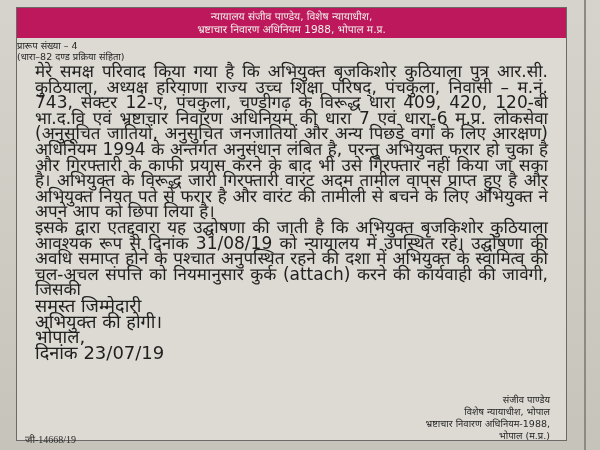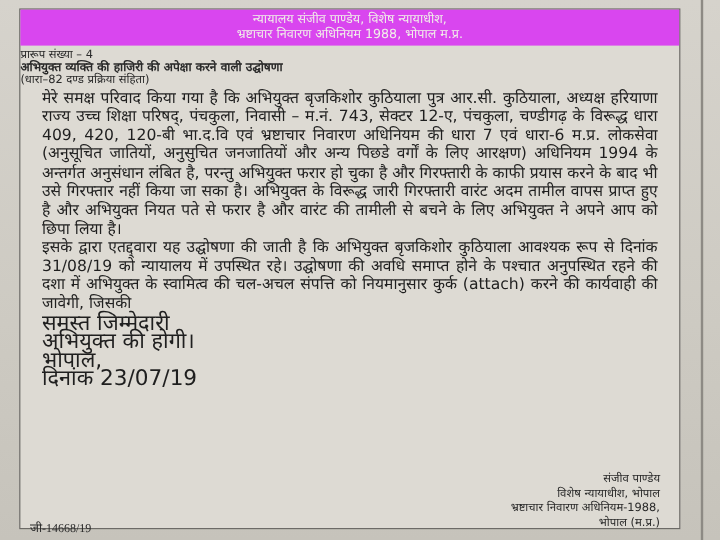--- a/index.html
+++ b/index.html
@@ -15,29 +15,29 @@
   }
   .col-line {
     position:absolute; left:584px; top:0; width:2px; height:450px; background:#8d8a84;
   }
   .notice {
     position:absolute; left:16px; top:7px; width:551px; height:434px;
     border:1px solid #6c6a66; box-sizing:border-box;
     background:#dddad3;
   }
   .header {
-    background:#d946ef; color:#f1efe9;
+    background:#be185d; color:#f1efe9;
     height:30px; box-sizing:border-box;
     text-align:center; font-size:10.5px; line-height:13px; padding-top:2px;
   }
   .subhead { text-align:left; color:#2a2a2a; font-size:9.5px; line-height:10.5px; margin-top:3px; }
   .subhead .title { font-weight:bold; font-size:10px; }
   .body {
     margin:2px 18px 0 18px; color:#1f1f1f;
-    font-size:13px; line-height:15.6px; text-align:justify;
+    font-size:17px; line-height:15.6px; text-align:justify;
   }
   .body p { margin:0; }
   .tail { margin:0 18px; color:#1f1f1f; font-size:18px; line-height:15.6px; }
   .sig {
     position:absolute; right:16px; top:386px; text-align:right;
     font-size:9.5px; line-height:12px; color:#2a2a2a;
   }
   .ref {
     position:absolute; left:8px; top:424px; font-size:10px; color:#2a2a2a;font-family:Liberation Serif, serif;
   }
@@ -48,21 +48,20 @@
 <div class="paper-bg"></div>
 <div class="col-line"></div>
 
 <div class="notice">
   <div class="header">
     <div>न्यायालय संजीव पाण्डेय, विशेष न्यायाधीश,</div>
     <div>भ्रष्टाचार निवारण अधिनियम 1988, भोपाल म.प्र.</div>
   </div>
   <div class="subhead">
     <div>प्रारूप संख्या – 4</div>
-    <div class="title">अभियुक्त व्यक्ति की हाजिरी की अपेक्षा करने वाली उद्घोषणा</div>
     <div>(धारा–82 दण्ड प्रक्रिया संहिता)</div>
   </div>
   <div class="body">
     <p>मेरे समक्ष परिवाद किया गया है कि अभियुक्त बृजकिशोर कुठियाला पुत्र आर.सी. कुठियाला, अध्यक्ष हरियाणा राज्य उच्च शिक्षा परिषद्, पंचकुला, निवासी – म.नं. 743, सेक्टर 12-ए, पंचकुला, चण्डीगढ़ के विरूद्ध धारा 409, 420, 120-बी भा.द.वि एवं भ्रष्टाचार निवारण अधिनियम की धारा 7 एवं धारा-6 म.प्र. लोकसेवा (अनुसूचित जातियों, अनुसुचित जनजातियों और अन्य पिछडे वर्गों के लिए आरक्षण) अधिनियम 1994 के अन्तर्गत अनुसंधान लंबित है, परन्तु अभियुक्त फरार हो चुका है और गिरफ्तारी के काफी प्रयास करने के बाद भी उसे गिरफ्तार नहीं किया जा सका है। अभियुक्त के विरूद्ध जारी गिरफ्तारी वारंट अदम तामील वापस प्राप्त हुए है और अभियुक्त नियत पते से फरार है और वारंट की तामीली से बचने के लिए अभियुक्त ने अपने आप को छिपा लिया है।</p>
     <p>इसके द्वारा एतद्द्वारा यह उद्घोषणा की जाती है कि अभियुक्त बृजकिशोर कुठियाला आवश्यक रूप से दिनांक 31/08/19 को न्यायालय में उपस्थित रहे। उद्घोषणा की अवधि समाप्त होने के पश्चात अनुपस्थित रहने की दशा में अभियुक्त के स्वामित्व की चल-अचल संपत्ति को नियमानुसार कुर्क (attach) करने की कार्यवाही की जावेगी, जिसकी</p>
   </div>
   <div class="tail">
     <div>समस्त जिम्मेदारी</div>
     <div>अभियुक्त की होगी।</div>
     <div>भोपाल,</div>

